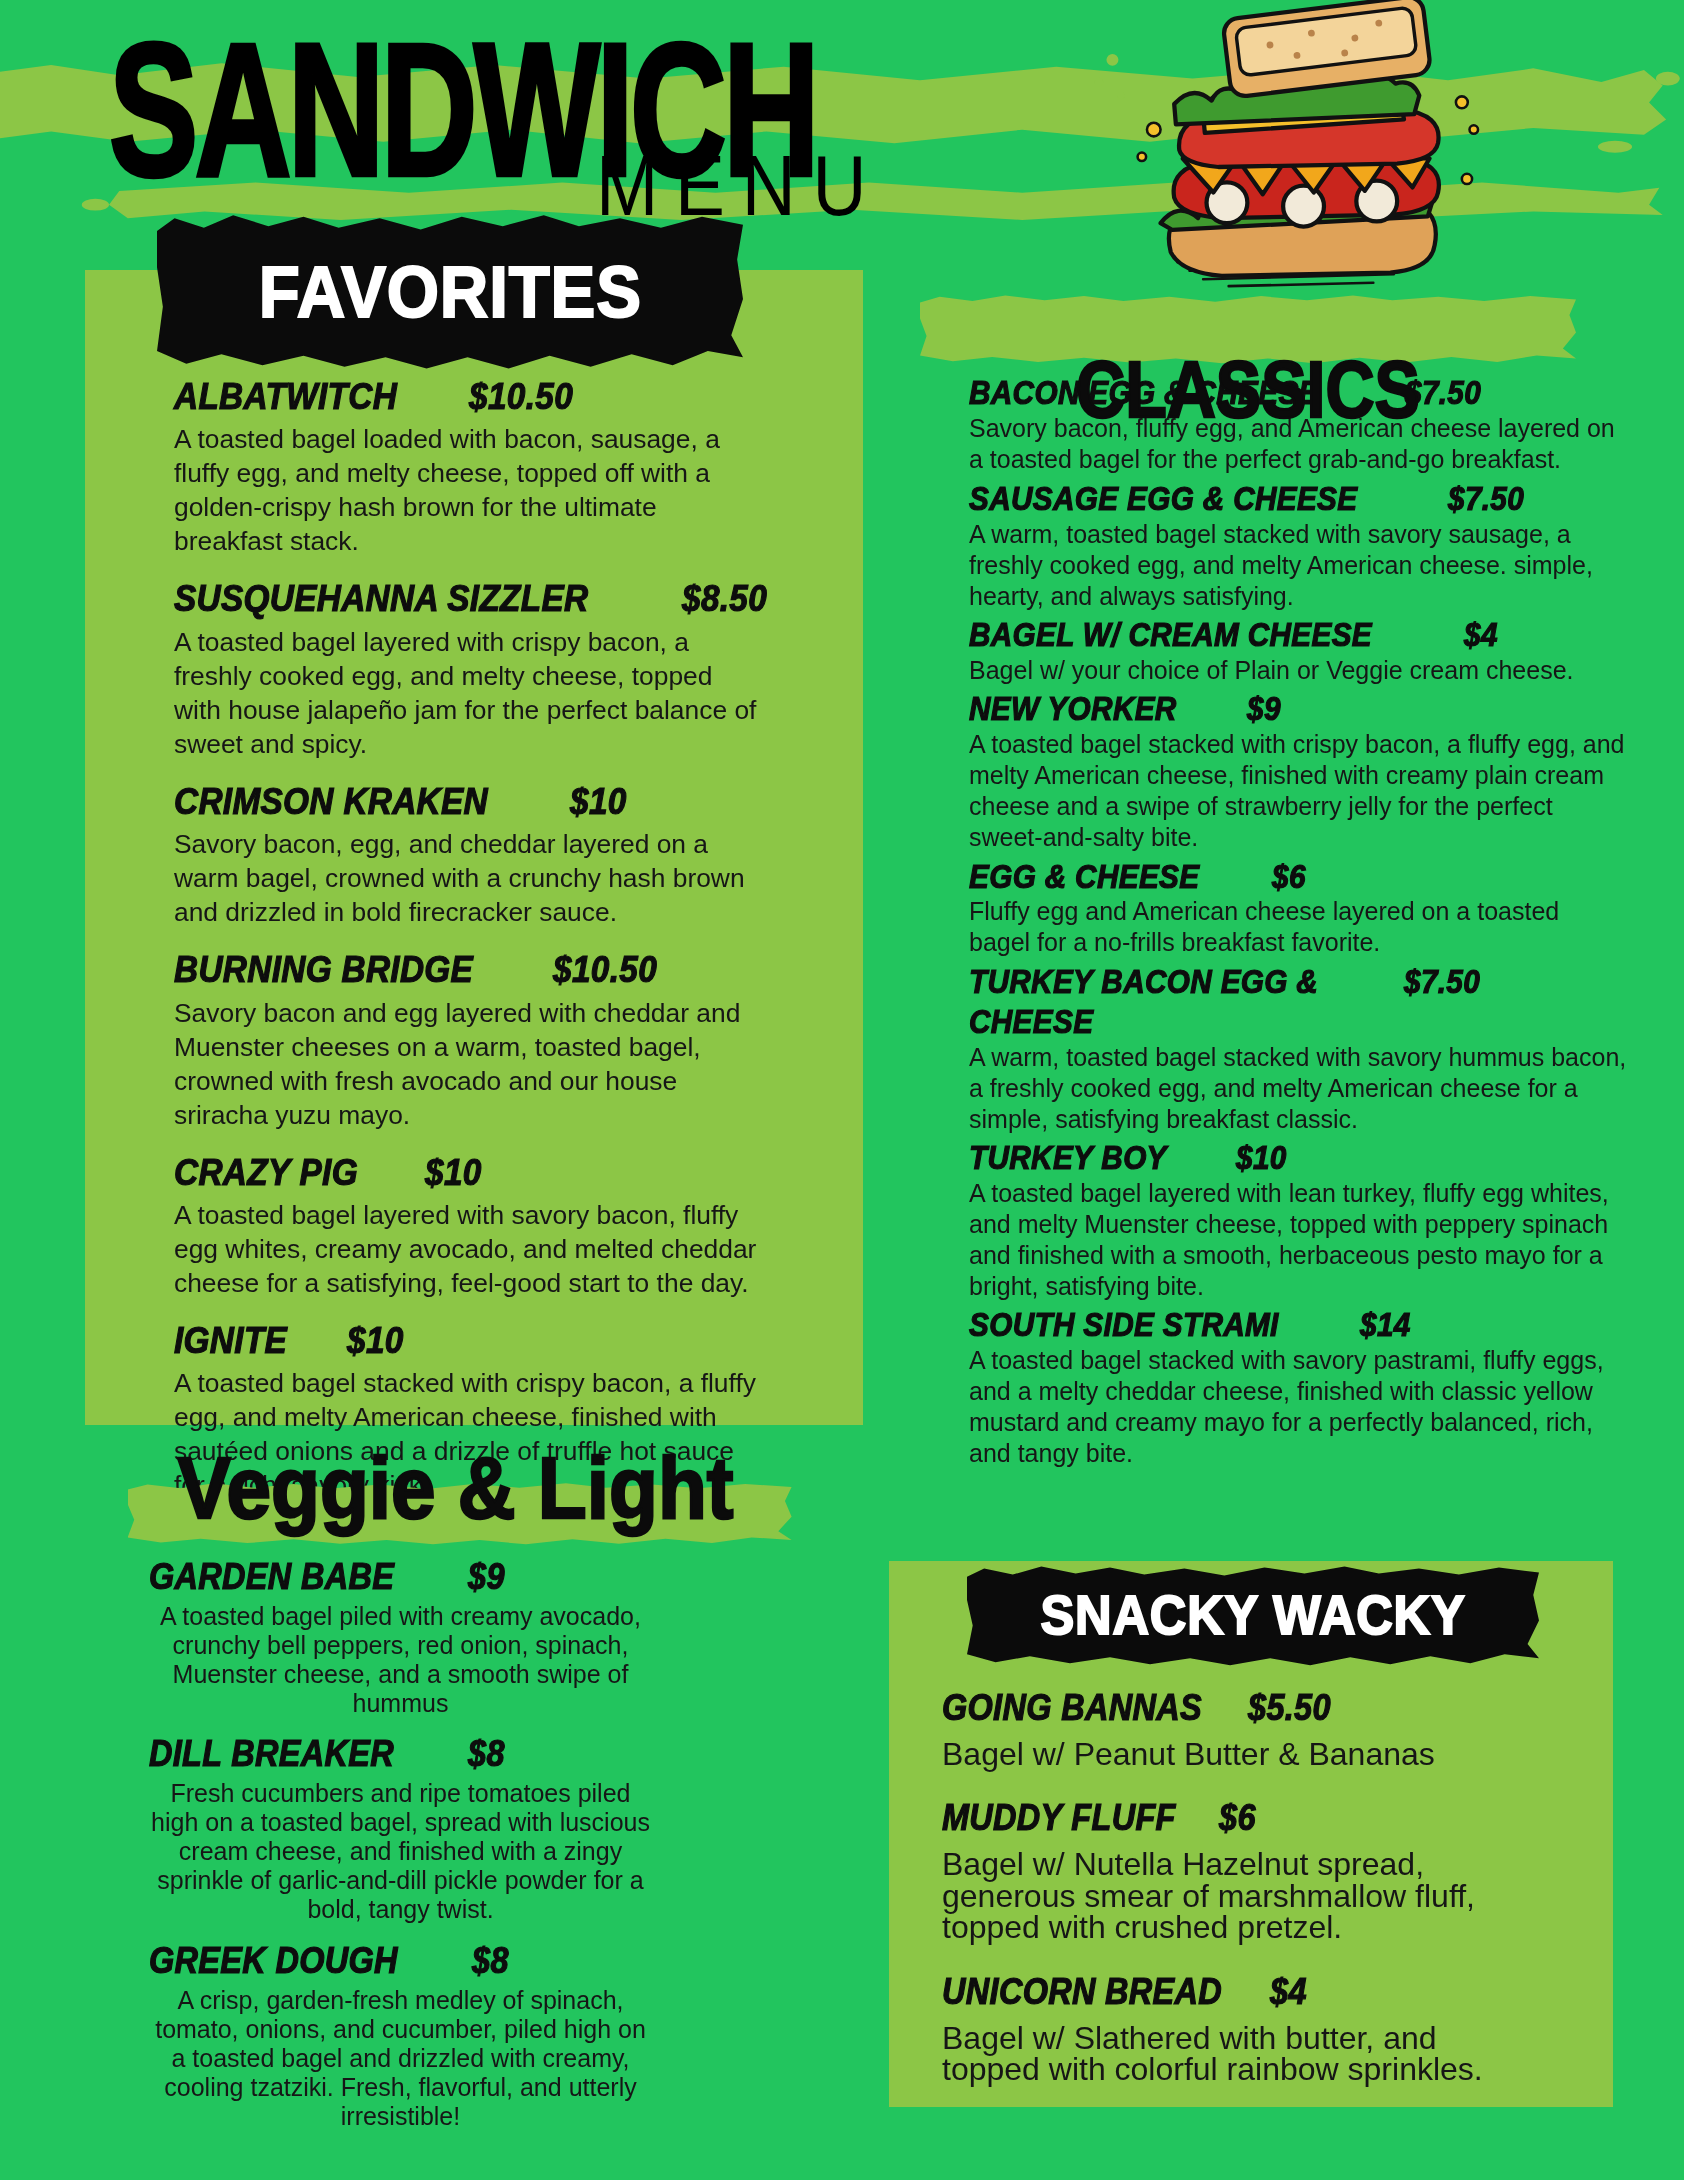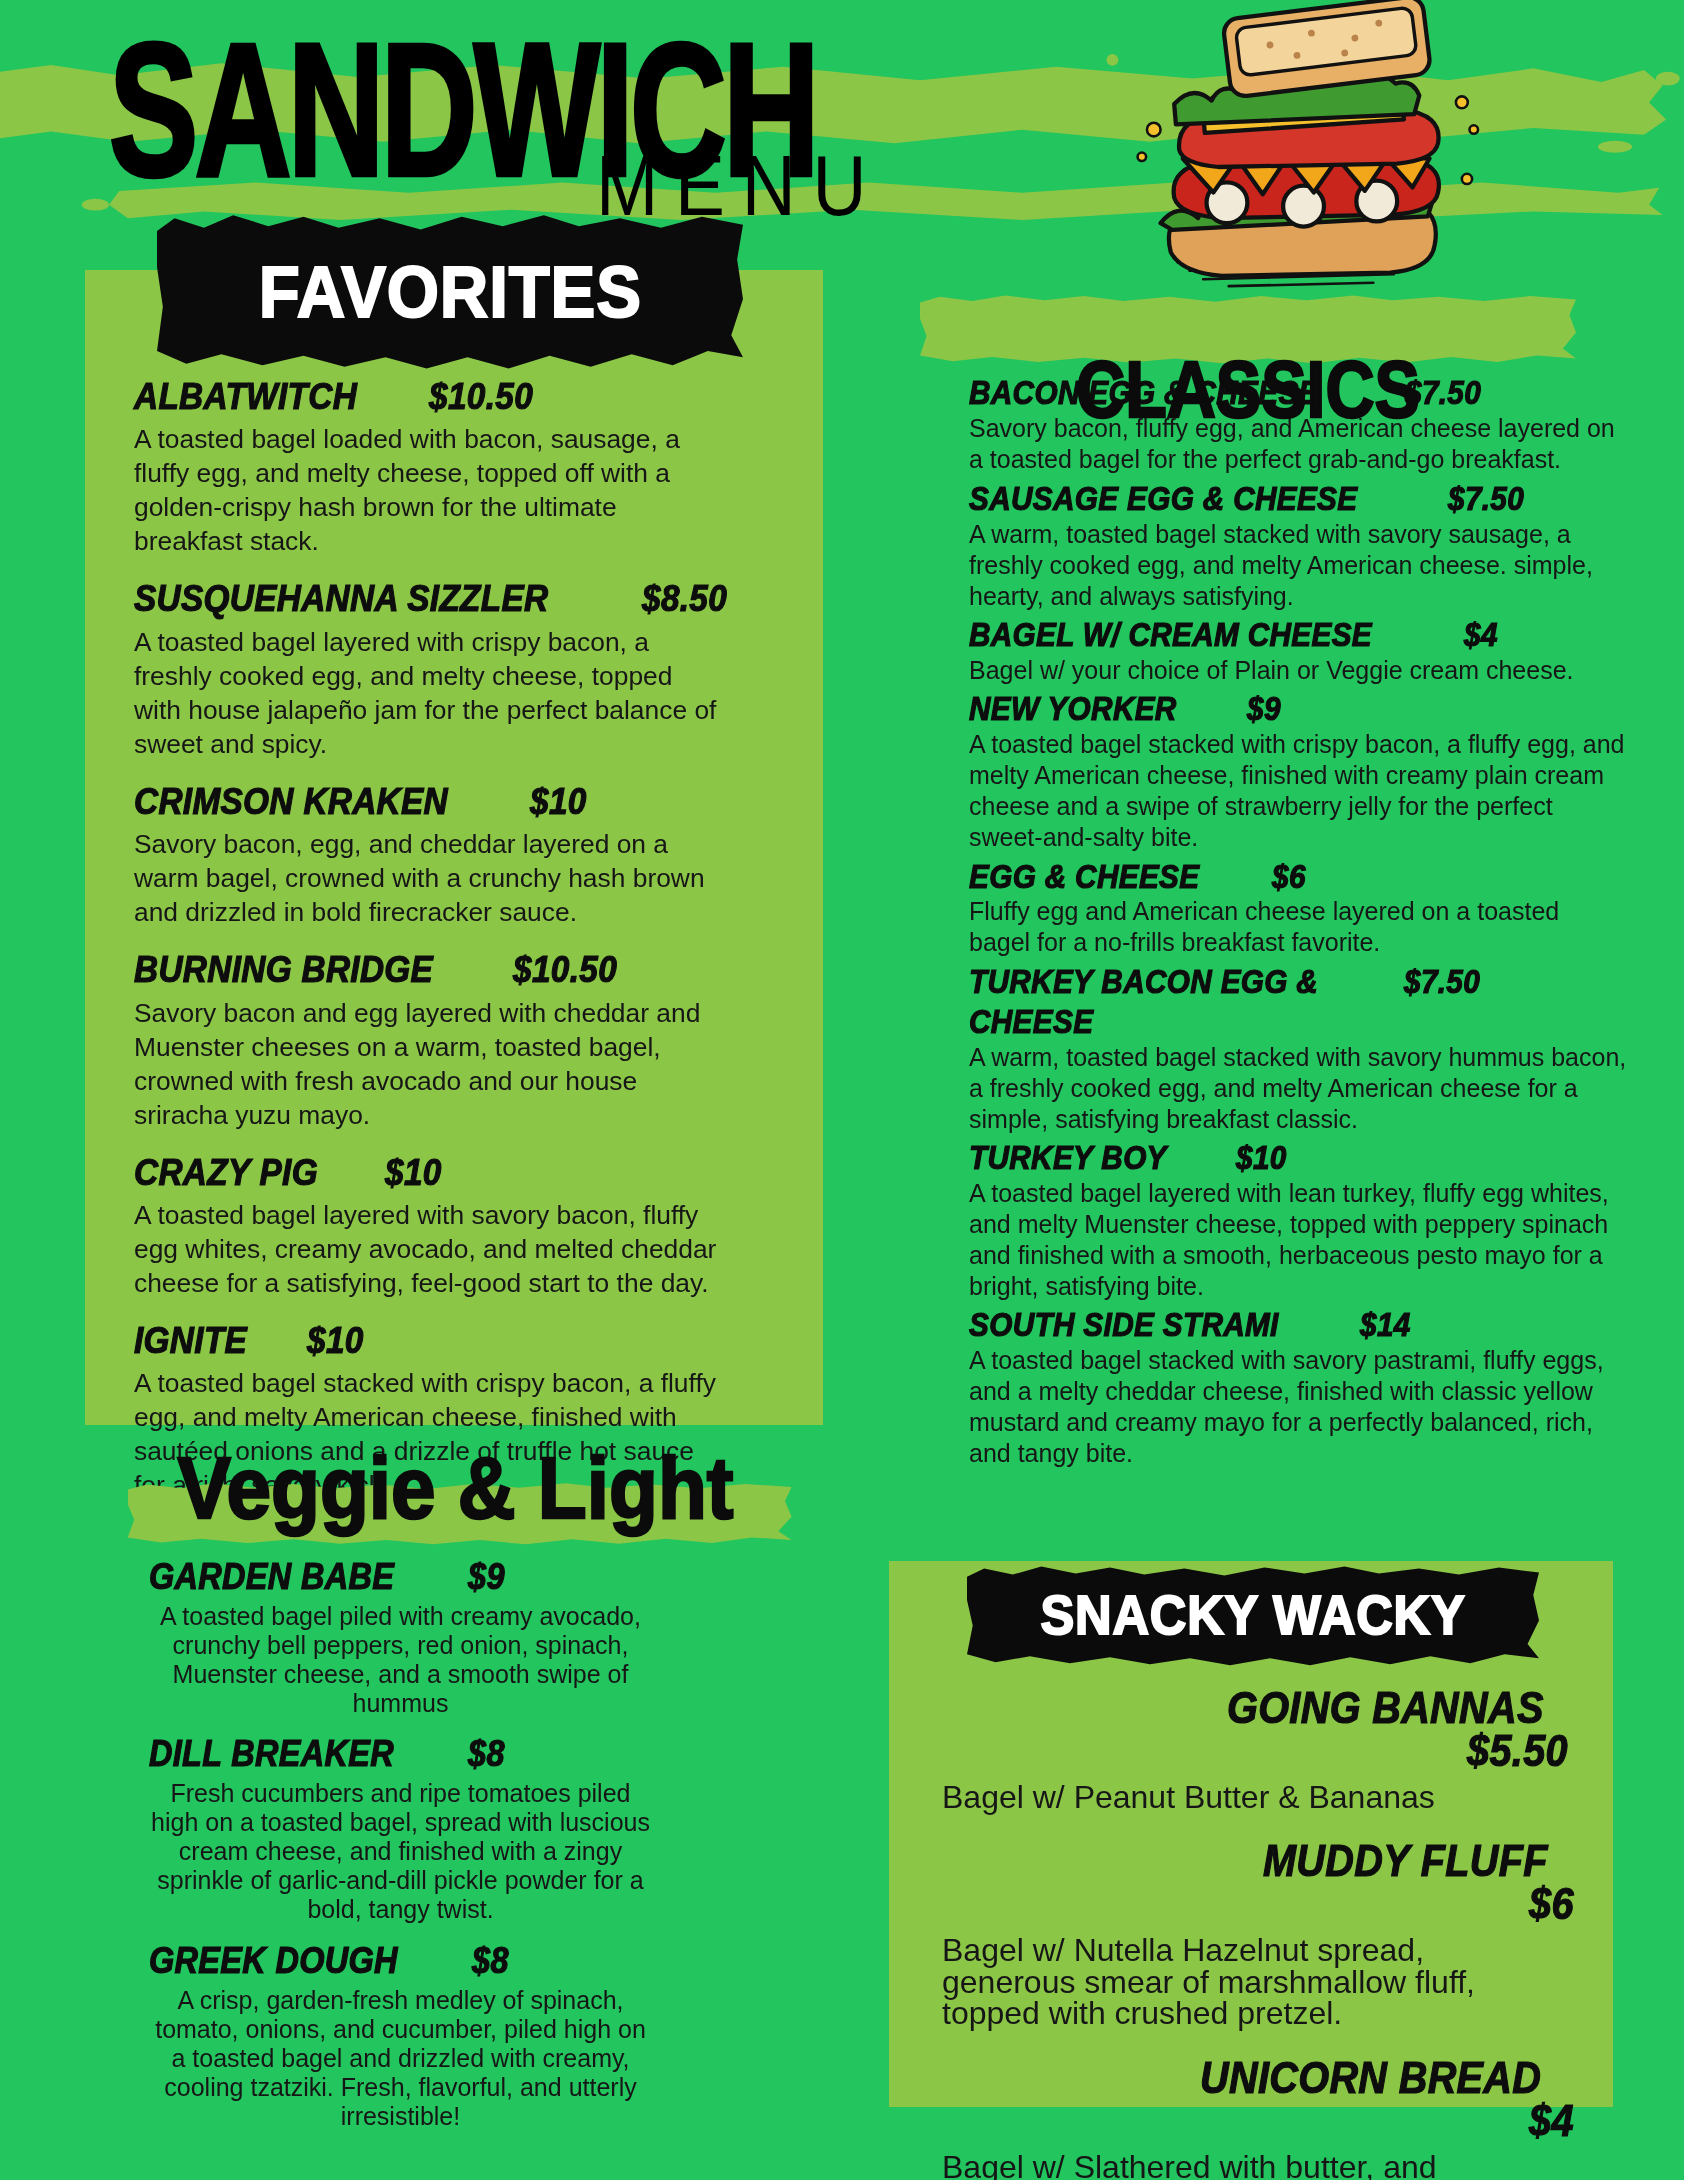--- a/index.html
+++ b/index.html
@@ -33,21 +33,21 @@
     position:absolute;background:#0b0b0b;display:flex;align-items:center;justify-content:center;z-index:5;
   }
   .black-brush .brush-label{
     color:#fff;font-weight:700;-webkit-text-stroke:2.1px #fff;letter-spacing:0.9px;
     transform:scaleX(0.92);transform-origin:center;white-space:nowrap;
   }
   .green-band{position:absolute;background:var(--green);z-index:1;}
 
   
   .panel{position:absolute;background:var(--green);}
-  .panel-favorites{left:85px;top:270px;width:738px;height:1155px;}
+  .panel-favorites{left:85px;top:270px;width:738px;height:1155px;padding-left:40px;}
   .favorites-header{left:72px;top:-58px;width:586px;height:158px;}
   .favorites-header .brush-label{font-size:73px;}
   .favorites-items{padding:105px 34px 0 49px;}
 
   .panel-snacky{left:889px;top:1561px;width:724px;height:546px;}
   .snacky-header{left:78px;top:3.4px;width:572px;height:102px;}
   .snacky-header .brush-label{font-size:55px;}
   .snacky-items{padding:125px 34px 0 53px;}
 
   .section-classics{position:absolute;left:920px;top:294px;width:707px;}
@@ -84,21 +84,21 @@
   .veggie-items .item{margin-bottom:15.3px;}
   .veggie-items .item-head{font-size:36px;line-height:41px;margin-bottom:5.1px;}
   .veggie-items .item-desc{font-size:25px;line-height:29px;max-width:503px;text-align:center;}
 
   .classics-items .item{margin-bottom:3.4px;}
   .classics-items .item-head{font-size:33px;line-height:39px;margin-bottom:0.9px;}
   .classics-items .item-desc{font-size:25px;line-height:31px;max-width:698px;}
   .name-line2{display:block;}
 
   .snacky-items .item{margin-bottom:25.6px;}
-  .snacky-items .item-head{font-size:44px;line-height:43px;margin-bottom:10.2px;flex-direction:column;}
+  .snacky-items .item-head{font-size:36px;line-height:43px;margin-bottom:10.2px;}
   .snacky-items .item-head .item-price{margin-left:17px;}
   .snacky-items .item-desc{font-size:32px;line-height:31.5px;max-width:562px;}
 </style>
 </head>
 <body>
 
 <div class="page">
 
   <svg class="header-brush-svg" width="1684" height="256" viewBox="0 0 1977 300" aria-hidden="true">
     <path fill="#8cc646" d="M0,84 L60,76 140,88 260,74 420,90 580,76 760,92 920,78 1080,94 1240,78 1400,92 1560,78 1700,94 1800,80 1880,96 1930,82 1952,100 1936,120 1956,140 1930,158 1800,150 1650,164 1500,150 1350,166 1200,152 1050,168 900,154 750,168 600,152 450,166 300,152 150,166 60,154 0,162 Z"></path>

